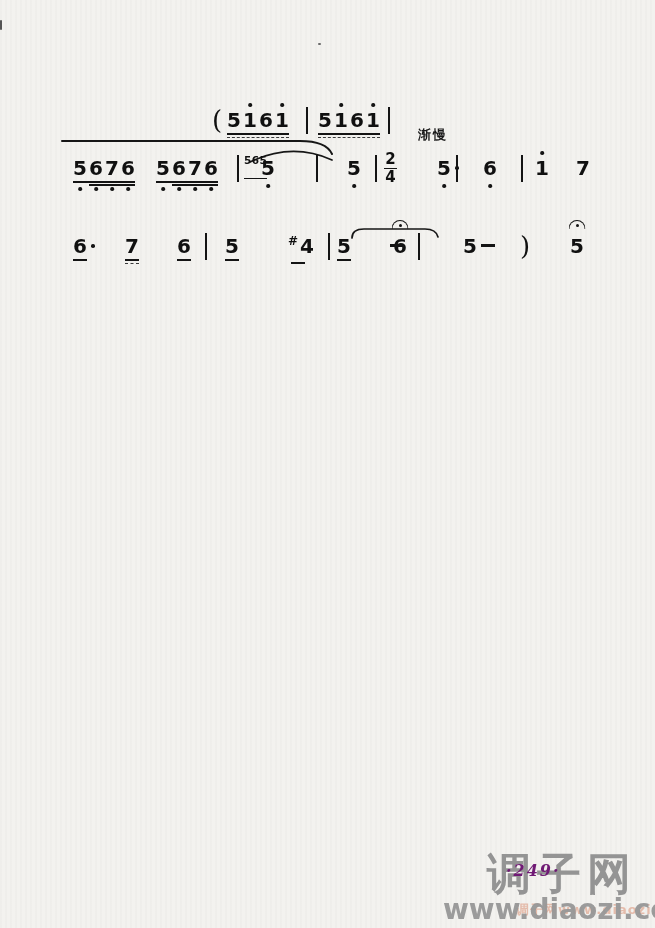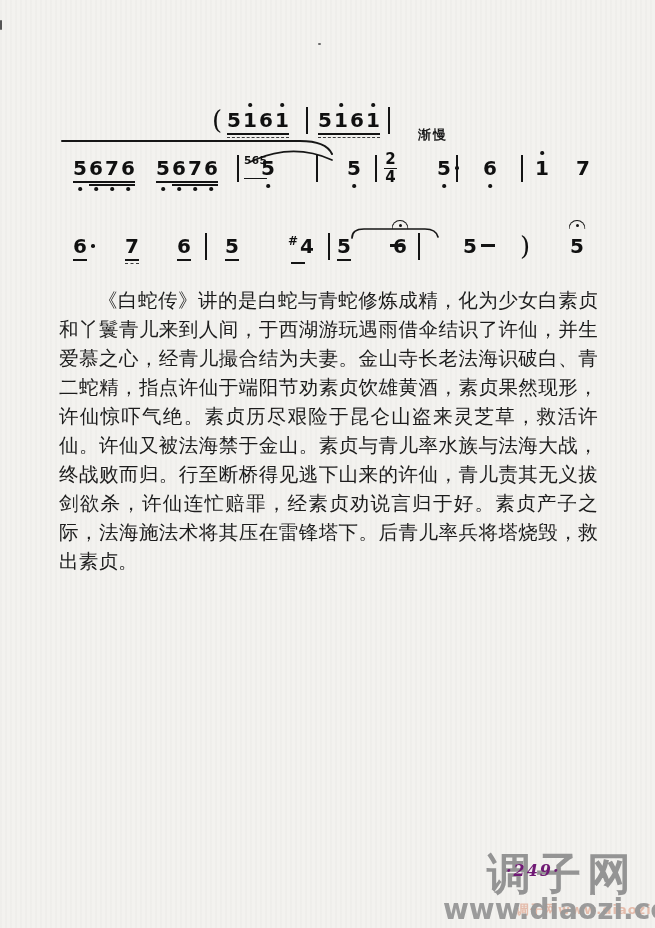--- a/index.html
+++ b/index.html
@@ -108,21 +108,20 @@
         <div class="frac"></div>
         <div class="tnum">4</div>
       </div><div class="tok note" style="left: 404px;">5<div class="d-lo"></div><div class="aug"></div></div><div class="tok note" style="left: 434px;">6<div class="d-lo"></div></div><div class="tok bar" style="left: 456px;"></div><div class="tok note" style="left: 470px;">1<div class="d-hi"></div></div><div class="tok note" style="left: 495px;">7</div><div class="tok bar" style="left: 521px;"></div></div>
     <div class="score-line" style="top: 234px;"><div class="tok note" style="left: 72px;">6<div class="aug"></div><div class="ul" style="bottom: -3px;"></div></div><div class="tok note" style="left: 108px;">7<div class="ul" style="bottom: -3px;"></div><div class="ul dashed" style="bottom: -6px;"></div></div><div class="tok note" style="left: 144px;">6<div class="ul" style="bottom: -3px;"></div></div><div class="tok note" style="left: 176px;">5<div class="ul" style="bottom: -3px;"></div></div><div class="tok bar" style="left: 205px;"></div><div class="tok note" style="left: 226px;"><div class="sharp" style="display: inline;">#</div>4<div class="ul" style="bottom: -3px;"></div></div><div class="tok note" style="left: 256px;">5<div class="ul" style="bottom: -3px;"></div></div><div class="tok note" style="left: 296px;">6<div class="ferm"></div></div><div class="tok bar" style="left: 328px;"></div><div class="tok note" style="left: 350px;">5</div><div class="tok rest" style="left: 390px;"></div><div class="tok bar" style="left: 418px;"></div><div class="tok note" style="left: 441px;">5<div class="ferm"></div></div><div class="tok rest" style="left: 481px;"></div><div class="tok paren" style="left: 520px;">)</div><div class="tok endbar" style="left: 545px;">
         <div class="thin"></div>
         <div class="thick"></div>
       </div></div>
   </div>
 
 <div class="bodytext">
-  <p>《白蛇传》讲的是白蛇与青蛇修炼成精，化为少女白素贞和丫鬟青儿来到人间，于西湖游玩遇雨借伞结识了许仙，并生爱慕之心，经青儿撮合结为夫妻。金山寺长老法海识破白、青二蛇精，指点许仙于端阳节劝素贞饮雄黄酒，素贞果然现形，许仙惊吓气绝。素贞历尽艰险于昆仑山盗来灵芝草，救活许仙。许仙又被法海禁于金山。素贞与青儿率水族与法海大战，终战败而归。行至断桥得见逃下山来的许仙，青儿责其无义拔剑欲杀，许仙连忙赔罪，经素贞劝说言归于好。素贞产子之际，法海施法术将其压在雷锋塔下。后青儿率兵将塔烧毁，救出素贞。</p>
 </div>
 
 <div class="pagenum">·249·</div>
 
 <div class="wm">
   <div class="wm-faint">调子网www.diaozi.com</div>
   <div class="wm-name">调子网</div>
   <div class="wm-url">www.diaozi.com</div>
 </div>
 

